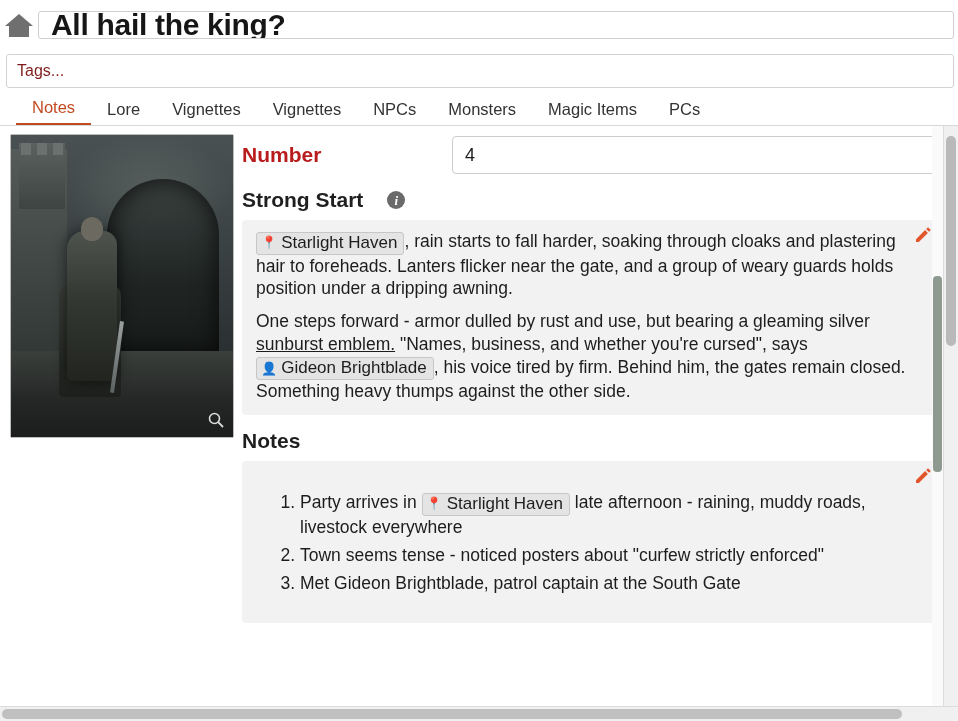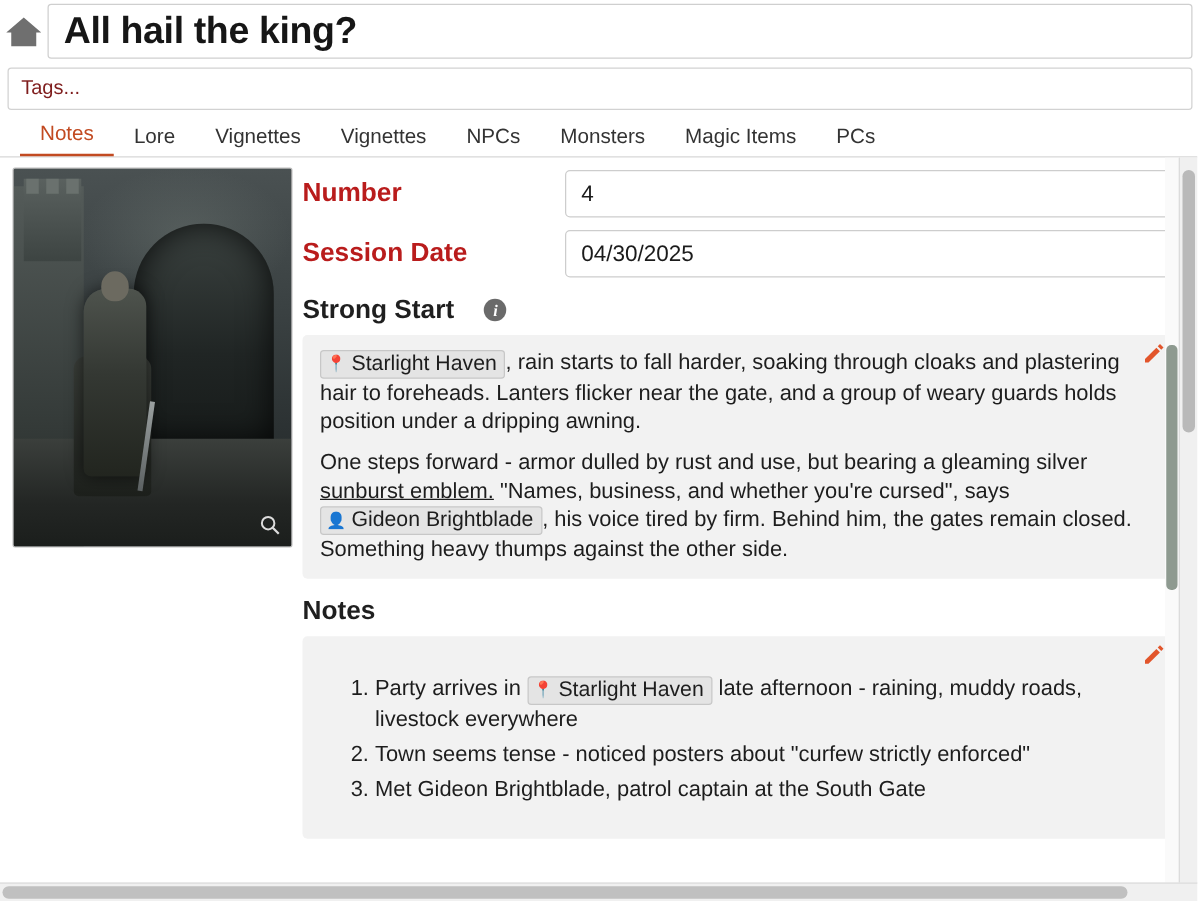--- a/index.html
+++ b/index.html
@@ -34,21 +34,21 @@
     width: 34px;
     height: 34px;
     display: flex;
     align-items: center;
     justify-content: center;
     flex: 0 0 auto;
     margin-right: 2px;
   }
   .title-input {
     flex: 1 1 auto;
-    height: 44px;
+    height: 28px;
     border: 1px solid #cfcfcf;
     border-radius: 3px;
     background: #fff;
     display: flex;
     align-items: center;
     padding: 0 12px;
     box-sizing: border-box;
     font-size: 30px;
     font-weight: bold;
     letter-spacing: -0.3px;
@@ -430,24 +430,20 @@
       </div>
     </div>
 
     <div class="right-col">
 
       <div class="field-row">
         <div class="field-label">Number</div>
         <div class="field-input">4</div>
       </div>
 
-      <div class="field-row">
-        <div class="field-label">Session Date</div>
-        <div class="field-input">04/30/2025</div>
-      </div>
 
       <div class="section-head">
         <span>Strong Start</span>
         <span class="info-dot">i</span>
       </div>
 
       <div class="panel">
         <span class="edit-icon">
           <svg width="18" height="18" viewBox="0 0 18 18" aria-hidden="true">
             <path d="M2 13.2 L11.1 4.1 L13.9 6.9 L4.8 16 L2 16 Z" fill="#e2552b"></path>

